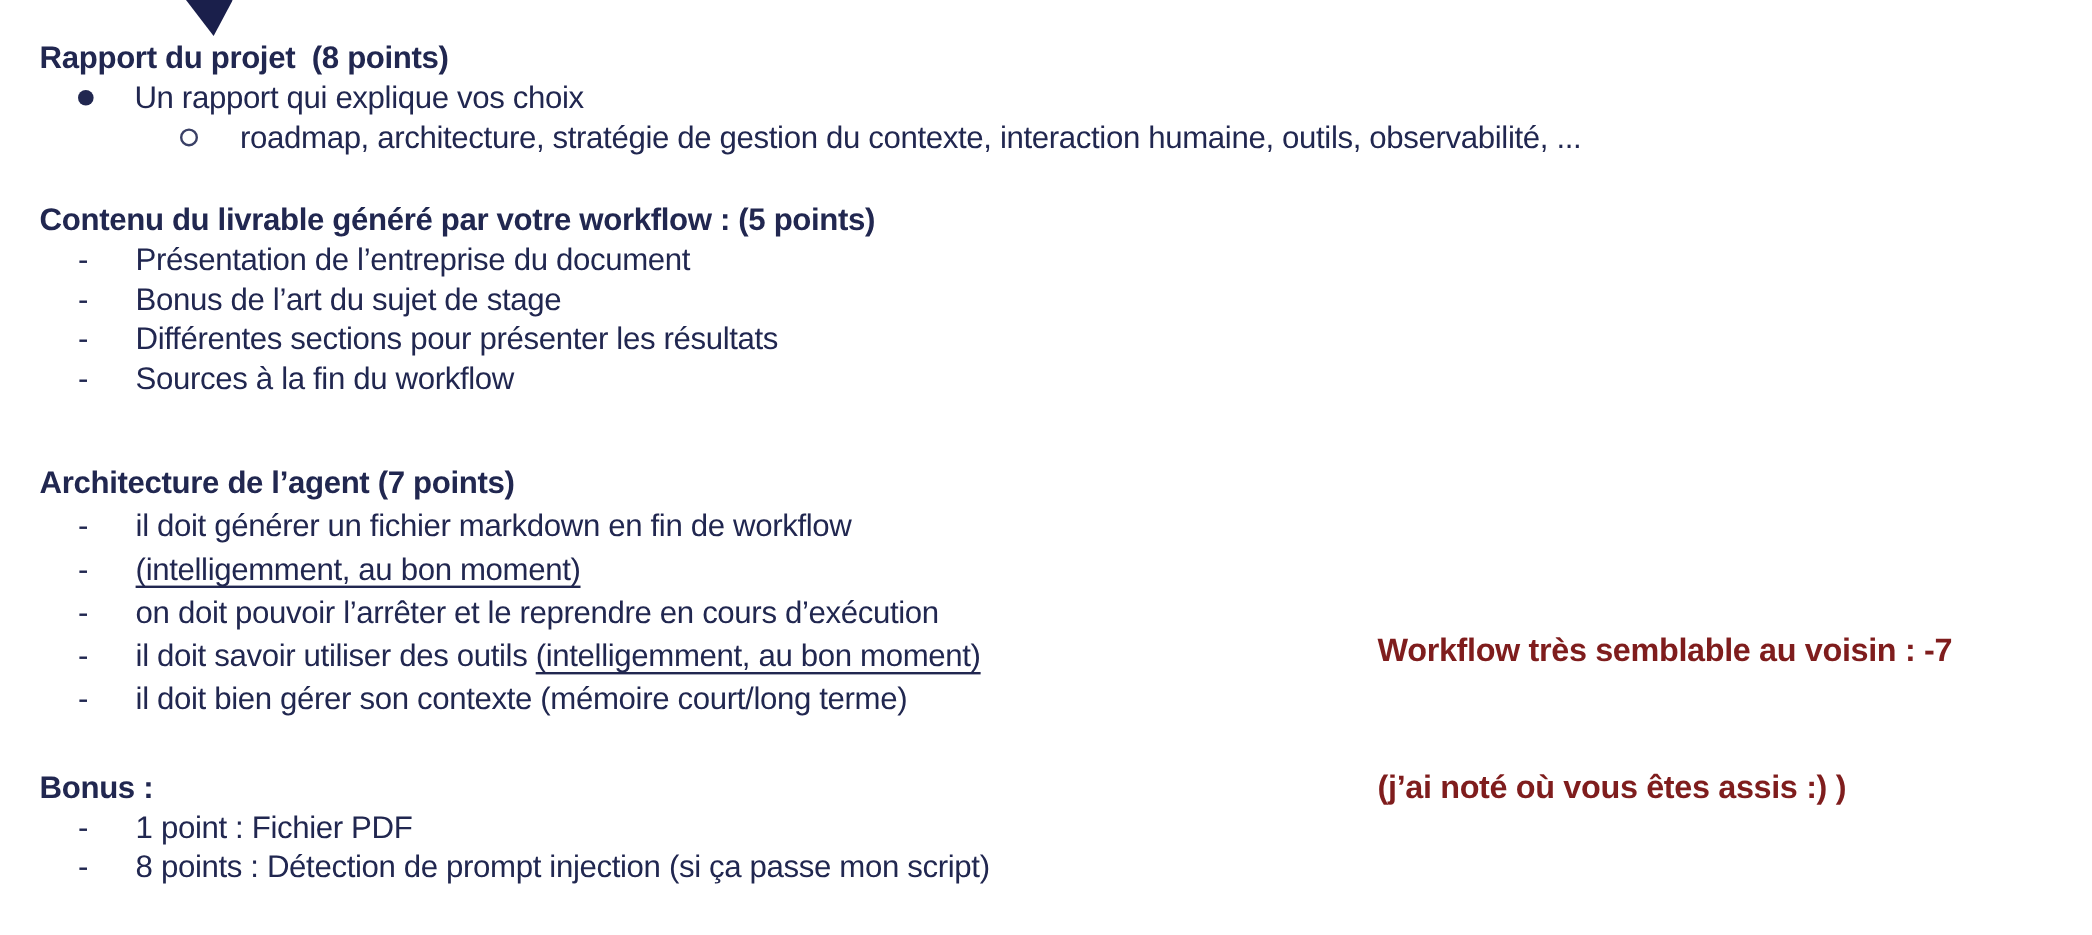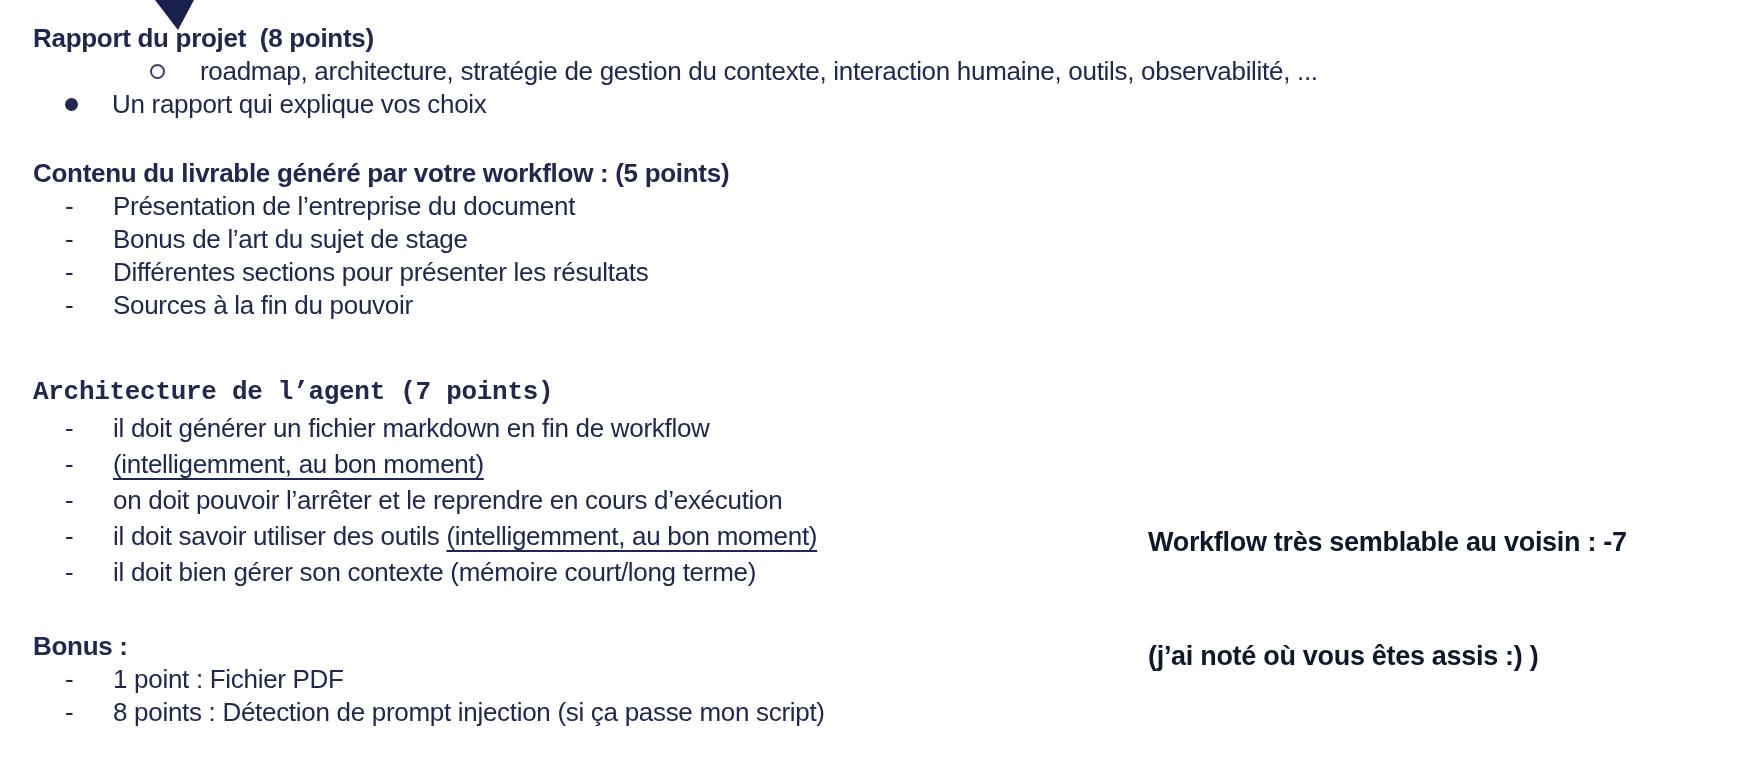--- a/index.html
+++ b/index.html
@@ -40,23 +40,24 @@
     height: 33px;
     line-height: 33px;
     white-space: pre;
   }
   .section-arch .line {
     height: 36px;
     line-height: 36px;
   }
   .heading {
     font-weight: bold;
+    margin-top: 10px;
   }
   .section-contenu .heading { margin-top: 36px; }
-  .section-arch    .heading { margin-top: 52px; font-family: Liberation Mono, monospace; }
+  .section-arch    .heading { margin-top: 52px; }
   .section-bonus   .heading { margin-top: 40px; align-items: center; }
 
   
   .marker {
     display: flex;
     align-items: center;
     flex: 0 0 auto;
   }
   .marker.m-l1 { margin-left: 32px; width: 47px; }
   .marker.m-l2 { margin-left: 117px; width: 50px; }
@@ -78,48 +79,48 @@
   }
   .u {
     text-decoration: underline;
     text-underline-offset: 5px;
     text-decoration-thickness: 2px;
   }
   .annotation {
     position: absolute;
     left: 1148px;
     top: 447px;
-    color: #0f172a;
+    color: #7f1d1d;
     font-weight: bold;
     font-size: 27px;
     line-height: 38px;
     letter-spacing: -0.3px;
     white-space: pre;
   }
 </style>
 </head>
 <body>
 
 <div class="slide">
 
   <div class="cursor-triangle"></div>
 
   <div class="doc">
 
     <div class="section section-rapport">
       <div class="line heading">
         <span>Rapport du projet  (8 points)</span>
       </div>
+      <div class="line li l1">
+        <span class="marker m-l1"><span class="dot"></span></span>
+        <span>Un rapport qui explique vos choix</span>
+      </div>
       <div class="line li l2">
         <span class="marker m-l2"><span class="ring"></span></span>
         <span>roadmap, architecture, stratégie de gestion du contexte, interaction humaine, outils, observabilité, ...</span>
-      </div>
-      <div class="line li l1">
-        <span class="marker m-l1"><span class="dot"></span></span>
-        <span>Un rapport qui explique vos choix</span>
       </div>
     </div>
 
     <div class="section section-contenu">
       <div class="line heading">
         <span>Contenu du livrable généré par votre workflow : (5 points)</span>
       </div>
       <div class="line li">
         <span class="marker m-dash"><span class="dash-glyph">-</span></span>
         <span>Présentation de l’entreprise du document</span>
@@ -127,21 +128,21 @@
       <div class="line li">
         <span class="marker m-dash"><span class="dash-glyph">-</span></span>
         <span>Bonus de l’art du sujet de stage</span>
       </div>
       <div class="line li">
         <span class="marker m-dash"><span class="dash-glyph">-</span></span>
         <span>Différentes sections pour présenter les résultats</span>
       </div>
       <div class="line li">
         <span class="marker m-dash"><span class="dash-glyph">-</span></span>
-        <span>Sources à la fin du pouvoir</span>
+        <span>Sources à la fin du workflow</span>
       </div>
     </div>
 
     <div class="section section-arch">
       <div class="line heading">
         <span>Architecture de l’agent (7 points)</span>
       </div>
       <div class="line li">
         <span class="marker m-dash"><span class="dash-glyph">-</span></span>
         <span>il doit générer un fichier markdown en fin de workflow</span>

